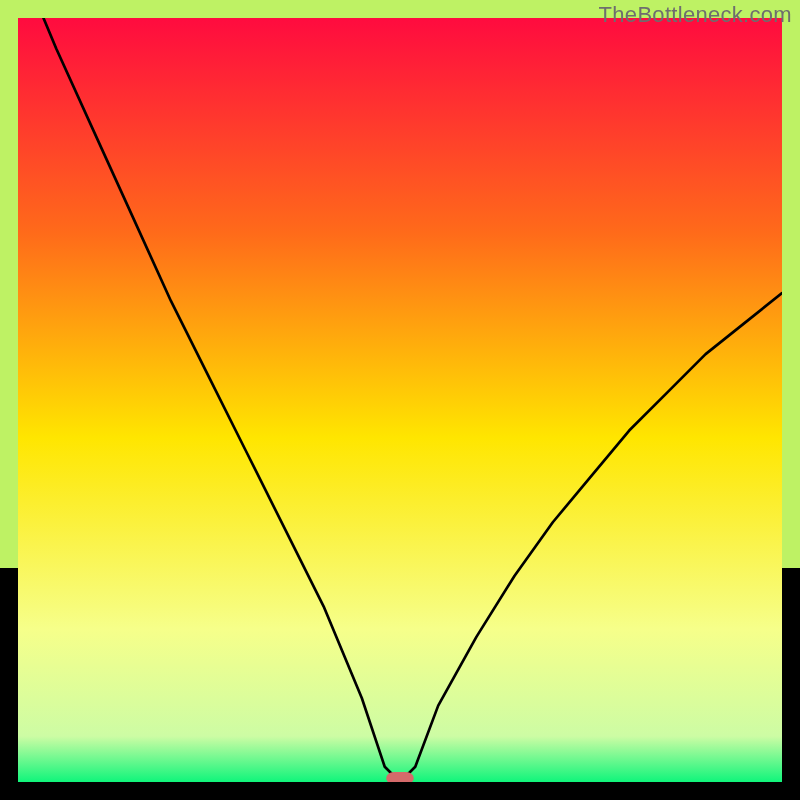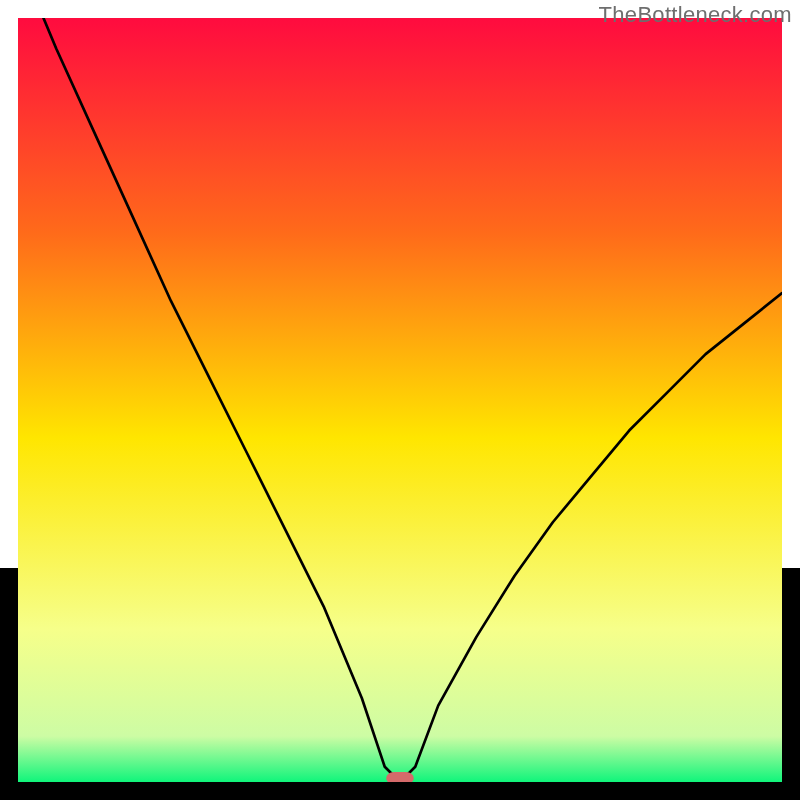--- a/index.html
+++ b/index.html
@@ -8,21 +8,21 @@
     width: 800px;
     height: 800px;
     background: #000;
     font-family: Arial, Helvetica, sans-serif;
     overflow: hidden;
   }
   .frame {
     position: relative;
     width: 800px;
     height: 568px;
-    background: #ffffff;
+    background: #bef264;
   }
   .plot-box {
     position: absolute;
     left: 18px;
     top: 18px;
     width: 764px;
     height: 764px;
   }
   .plot-box svg {
     width: 100%;

